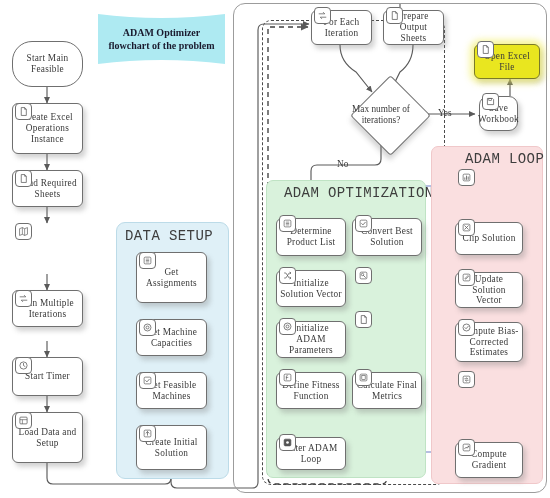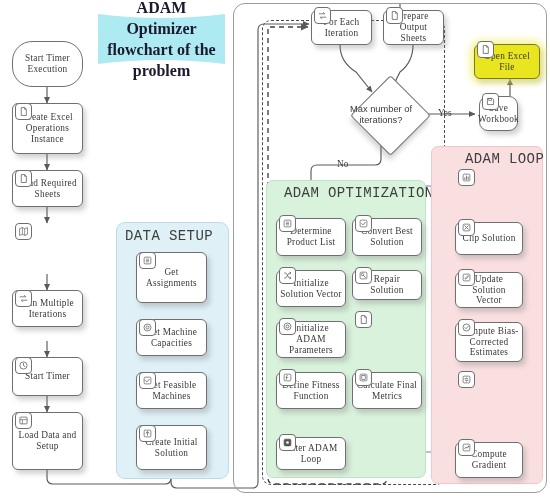--- a/index.html
+++ b/index.html
@@ -30,32 +30,32 @@
   .node.start{border-radius:20px;box-shadow:none;}
   .node.hi{background:#e9e61f;border-color:#7a7a2a;
            box-shadow:0 0 7px 4px rgba(240,236,80,.6),3px 4px 5px rgba(120,120,120,.33);}
 
   .diamond{position:absolute;box-sizing:border-box;}
   .diamond .dshape{position:absolute;left:0;top:0;width:100%;height:100%;
      background:#fff;border:1.15px solid #6f6f6f;transform:rotate(45deg);
      border-radius:3px;box-shadow:3px 4px 5px rgba(120,120,120,.30);}
   .diamond .dtext{position:absolute;left:0;top:0;width:100%;height:100%;
      display:flex;align-items:center;justify-content:center;text-align:center;
-     font-family:Liberation Sans, sans-serif;font-size:9.3px;color:#3a3a3a;line-height:1.18;}
+     font-family:Liberation Serif, serif;font-size:9.3px;color:#3a3a3a;line-height:1.18;}
 
   
   .badge{position:absolute;width:15px;height:15px;background:#fff;
      border:1.1px solid #6f6f6f;border-radius:4px;
      display:flex;align-items:center;justify-content:center;z-index:6;}
   .badge svg{display:block;}
 
   
   .banner{position:absolute;display:flex;align-items:center;justify-content:center;
      text-align:center;font-family:"Liberation Serif",serif;font-weight:bold;
-     font-size:16px;color:#1a1a2e;line-height:1.32;}
+     font-size:10px;color:#1a1a2e;line-height:1.32;}
   .banner .bg{position:absolute;left:0;top:0;width:100%;height:100%;}
   .banner .btxt{position:relative;z-index:2;padding:0 6px;}
 
   .edgelabel{position:absolute;font-family:"Liberation Serif",serif;
      font-size:9.3px;color:#3a3a3a;}
 </style>
 </head>
 <body>
 
 <div id="stage">
@@ -146,21 +146,21 @@
     <svg class="bg" viewBox="0 0 127 62" preserveAspectRatio="none">
       <path d="M0,6 Q63,14 127,6 L127,56 Q63,48 0,56 Z" fill="#aeeaf2"></path>
     </svg>
     <div class="btxt">
       <div>ADAM Optimizer</div>
       <div>flowchart of the problem</div>
     </div>
   </div>
 
   <div class="node start" style="left:12px;top:41px;width:71px;height:46px;">
-    <span>Start Timer Execution</span>
+    <span>Start Main Feasible</span>
   </div>
 
   <div class="node" style="left:12px;top:103px;width:71px;height:51px;">
     <span>Create Excel Operations Instance</span>
   </div>
   <div class="badge" style="left:15px;top:103px;">
     <svg width="9" height="9" viewBox="0 0 16 16">
         <path d="M4 1h6l3 3v11H4z" fill="none" stroke="#555" stroke-width="1.3"></path>
         <path d="M10 1v3h3" fill="none" stroke="#555" stroke-width="1.2"></path>
       </svg>
@@ -195,21 +195,21 @@
   <div class="node" style="left:12px;top:357px;width:71px;height:39px;">
     <span>Start Timer</span>
   </div>
   <div class="badge" style="left:15px;top:357px;">
     <svg width="9" height="9" viewBox="0 0 16 16">
         <circle cx="8" cy="8" r="6.4" fill="none" stroke="#555" stroke-width="1.3"></circle>
         <path d="M8 4.3V8l2.7 1.8" stroke="#555" stroke-width="1.3" fill="none" stroke-linecap="round"></path>
       </svg>
   </div>
 
-  <div class="node" style="left:12px;top:412px;width:71px;height:58px;">
+  <div class="node" style="left:12px;top:412px;width:71px;height:51px;">
     <span>Load Data and Setup</span>
   </div>
   <div class="badge" style="left:15px;top:412px;">
     <svg width="9" height="9" viewBox="0 0 16 16">
         <rect x="1.6" y="2" width="12.8" height="12" rx="1.6" fill="none" stroke="#555" stroke-width="1.3"></rect>
         <path d="M1.6 6.5h12.8M6 6.5V14" stroke="#555" stroke-width="1.1"></path>
       </svg>
   </div>
 
   <div class="node" style="left:136px;top:252px;width:71px;height:51px;">
@@ -353,23 +353,20 @@
   <div class="node" style="left:352px;top:218px;width:70px;height:38px;">
     <span>Convert Best Solution</span>
   </div>
   <div class="badge" style="left:355px;top:215px;">
     <svg width="9" height="9" viewBox="0 0 16 16">
         <rect x="2" y="2" width="12" height="12" rx="2" fill="none" stroke="#555" stroke-width="1.2"></rect>
         <path d="M4.8 8.2l2.2 2.2 4.2-4.6" fill="none" stroke="#555" stroke-width="1.4" stroke-linecap="round"></path>
       </svg>
   </div>
 
-  <div class="node" style="left:352px;top:270px;width:70px;height:30px;">
-    <span>Repair Solution</span>
-  </div>
   <div class="badge" style="left:355px;top:267px;">
     <svg width="9" height="9" viewBox="0 0 16 16">
         <rect x="2" y="2" width="12" height="12" rx="2" fill="none" stroke="#555" stroke-width="1.2"></rect>
         <circle cx="6.2" cy="6.2" r="2.1" fill="none" stroke="#555" stroke-width="1.2"></circle>
         <path d="M7.8 7.8L11.5 11.5" stroke="#555" stroke-width="1.3" stroke-linecap="round"></path>
       </svg>
   </div>
 
   <div class="badge" style="left:355px;top:311px;">
     <svg width="9" height="9" viewBox="0 0 16 16">

